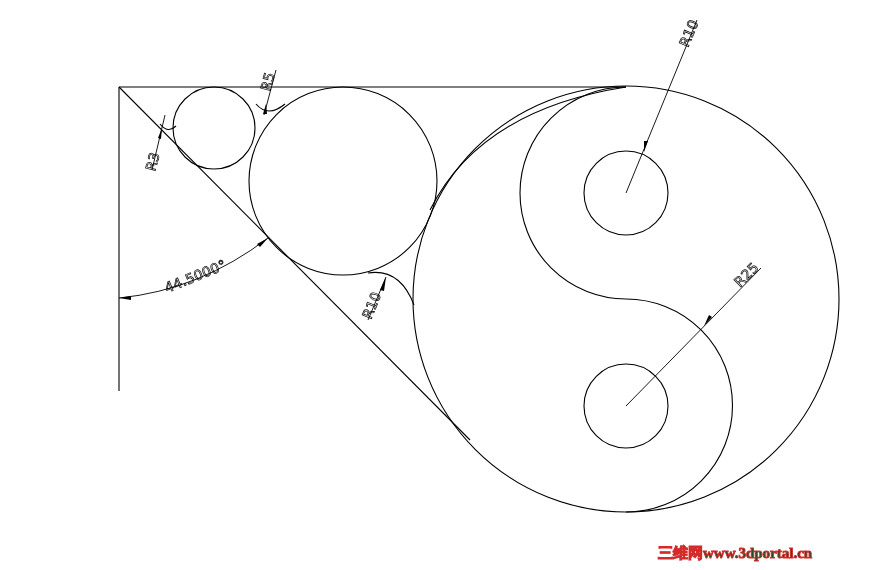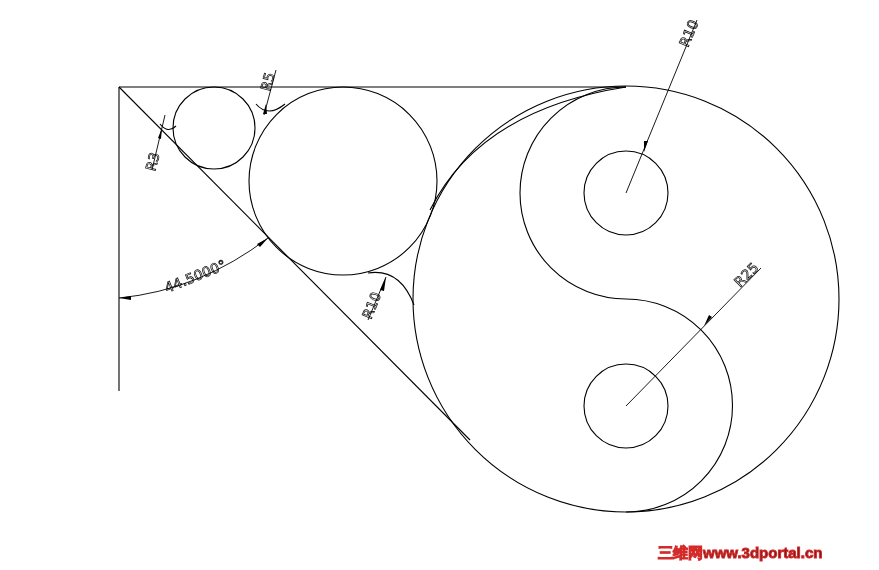--- a/index.html
+++ b/index.html
@@ -1,21 +1,21 @@
 <!DOCTYPE html>
 <html><head>
 <meta charset="utf-8">
 <style>
   html, body { margin: 0; padding: 0; background: #ffffff; }
   body { width: 879px; height: 570px; position: relative; overflow: hidden; font-family: "DejaVu Sans", sans-serif; }
   svg { position: absolute; left: 0; top: 0; }
   .geo { fill: none; stroke: #000; stroke-width: 1.1; }
   .dim { fill: none; stroke: #000; stroke-width: 0.9; }
   .dimtext { font-family: "DejaVu Sans", sans-serif; font-size: 14px; fill: none; stroke: #000; stroke-width: 0.7; }
-  .watermark { position: absolute; left: 658px; top: 544px; font-family: Liberation Sans, sans-serif; font-size: 15px; font-weight: bold; color: #7f1d1d; -webkit-text-stroke: 1px #d42a2a; letter-spacing: 0px; }
+  .watermark { position: absolute; left: 658px; top: 544px; font-family: Liberation Serif, serif; font-size: 15px; font-weight: bold; color: #14532d; -webkit-text-stroke: 1px #d42a2a; letter-spacing: 0px; }
 </style>
 </head>
 <body>
 
 <svg width="879" height="570" viewBox="0 0 879 570">
 
   <line class="geo" x1="119" y1="87" x2="119" y2="391"></line>
   <line class="geo" x1="119" y1="87" x2="626" y2="87"></line>
   <line class="geo" x1="119" y1="87" x2="470" y2="440"></line>
 

